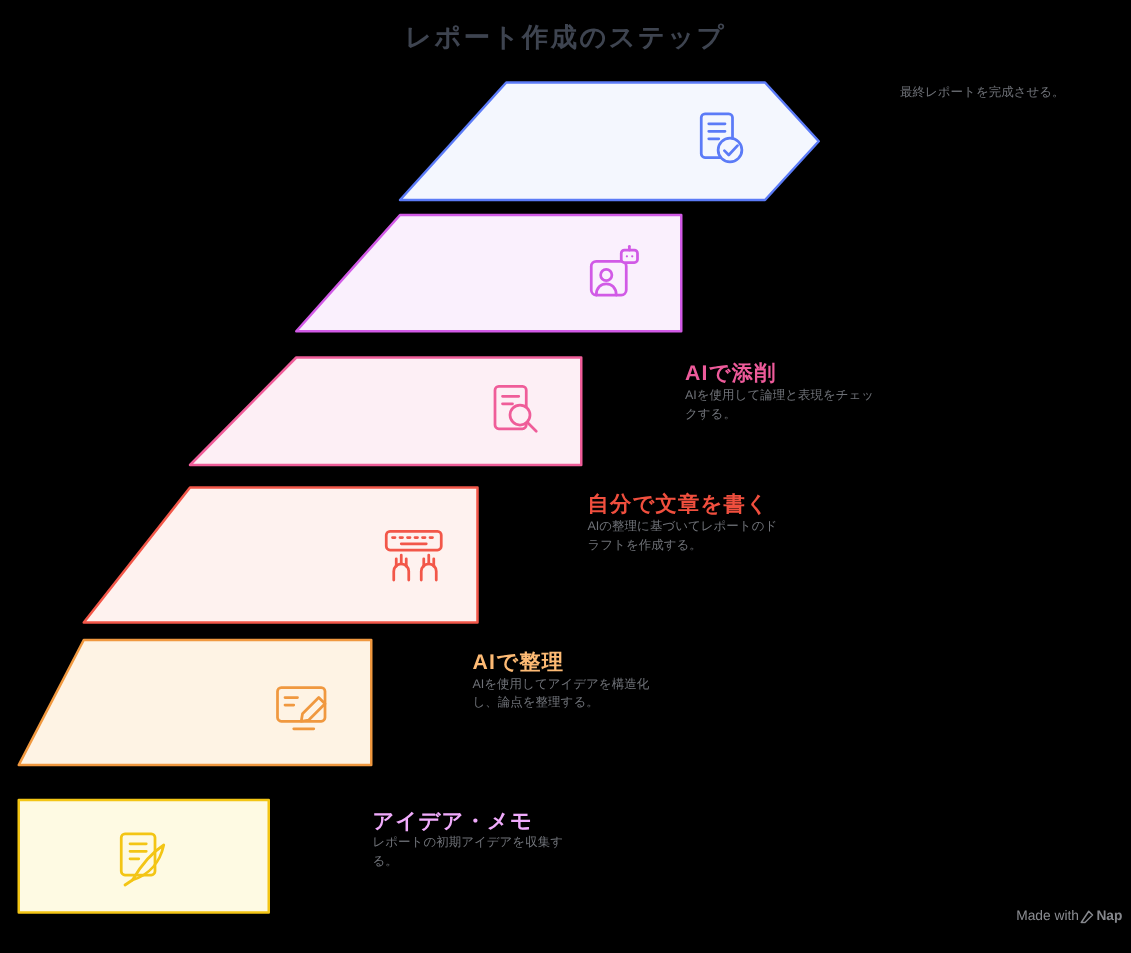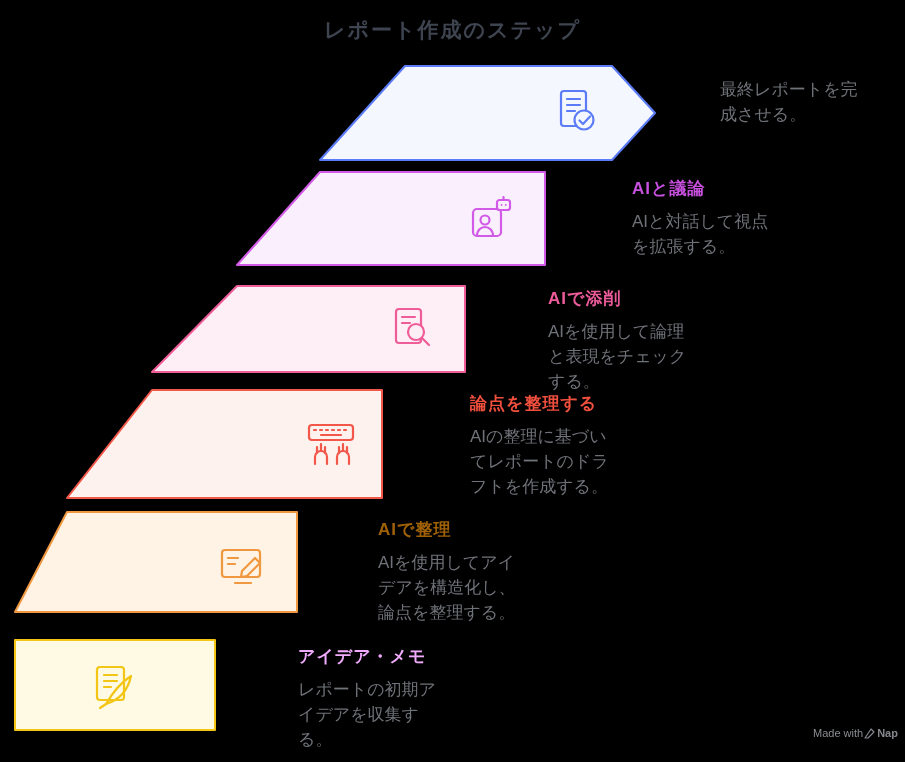--- a/index.html
+++ b/index.html
@@ -15,21 +15,21 @@
   .stairs polygon{stroke-width:2;stroke-linejoin:round;}
   .icon{position:absolute;width:56px;height:56px;}
   .ic-1{left:85px;top:659px;}
   .ic-2{left:215px;top:538px;}
   .ic-3{left:303px;top:416px;}
   .ic-4{left:384px;top:302px;}
   .ic-5{left:464px;top:194px;}
   .ic-6{left:549px;top:85px;}
   .step-label{position:absolute;width:175px;}
   .step-label .lbl{font-size:17px;font-weight:bold;letter-spacing:1px;}
-  .step-label .desc{margin-top:10px;width:153px;font-size:17px;line-height:1.46;}
+  .step-label .desc{width:153px;font-size:10px;line-height:1.46;}
   .lb-1{left:298px;top:645px;}
   .lb-2{left:378px;top:518px;}
   .lb-3{left:470px;top:392px;}
   .lb-4{left:548px;top:287px;}
   .lb-5{left:632px;top:177px;}
   .lb-6{left:720px;top:68px;}
   .watermark{
     position:absolute;top:727px;left:813px;font-size:11px;color:#8b8d92;
     display:flex;align-items:center;gap:1px;white-space:nowrap;
   }
@@ -108,34 +108,30 @@
       <circle cx="35" cy="35" r="9.5" fill="#F4F7FE"></circle>
       <path d="M30.5 35.5 l3.5 3.5 l7 -7.5"></path>
     </g>
   </svg>
 
   <div class="step-label lb-1">
     <div class="lbl" style="color: #f0abfc;">アイデア・メモ</div>
     <div class="desc" style="color: rgb(111, 114, 120);">レポートの初期アイデアを収集する。</div>
   </div>
   <div class="step-label lb-2">
-    <div class="lbl" style="color: #a16207;">AIで整理</div>
+    <div class="lbl" style="color: #fdba74;">AIで整理</div>
     <div class="desc" style="color: rgb(111, 114, 120);">AIを使用してアイデアを構造化し、論点を整理する。</div>
   </div>
   <div class="step-label lb-3">
-    <div class="lbl" style="color: rgb(240, 79, 62);">論点を整理する</div>
+    <div class="lbl" style="color: rgb(240, 79, 62);">自分で文章を書く</div>
     <div class="desc" style="color: rgb(111, 114, 120);">AIの整理に基づいてレポートのドラフトを作成する。</div>
   </div>
   <div class="step-label lb-4">
     <div class="lbl" style="color: rgb(238, 91, 155);">AIで添削</div>
     <div class="desc" style="color: rgb(111, 114, 120);">AIを使用して論理と表現をチェックする。</div>
-  </div>
-  <div class="step-label lb-5">
-    <div class="lbl" style="color: rgb(199, 80, 222);">AIと議論</div>
-    <div class="desc" style="color: rgb(111, 114, 120);">AIと対話して視点を拡張する。</div>
   </div>
   <div class="step-label lb-6">
     <div class="desc" style="color: rgb(111, 114, 120);">最終レポートを完成させる。</div>
   </div>
 
   <div class="watermark">
     <span>Made with</span>
     <svg width="12" height="12" viewBox="0 0 12 12">
       <path d="M1 11 L7 2 L10 5 L4 11 Z M7 2 L10 5" fill="none" stroke="#85878c" stroke-width="1.2" stroke-linejoin="round"></path>
     </svg>

